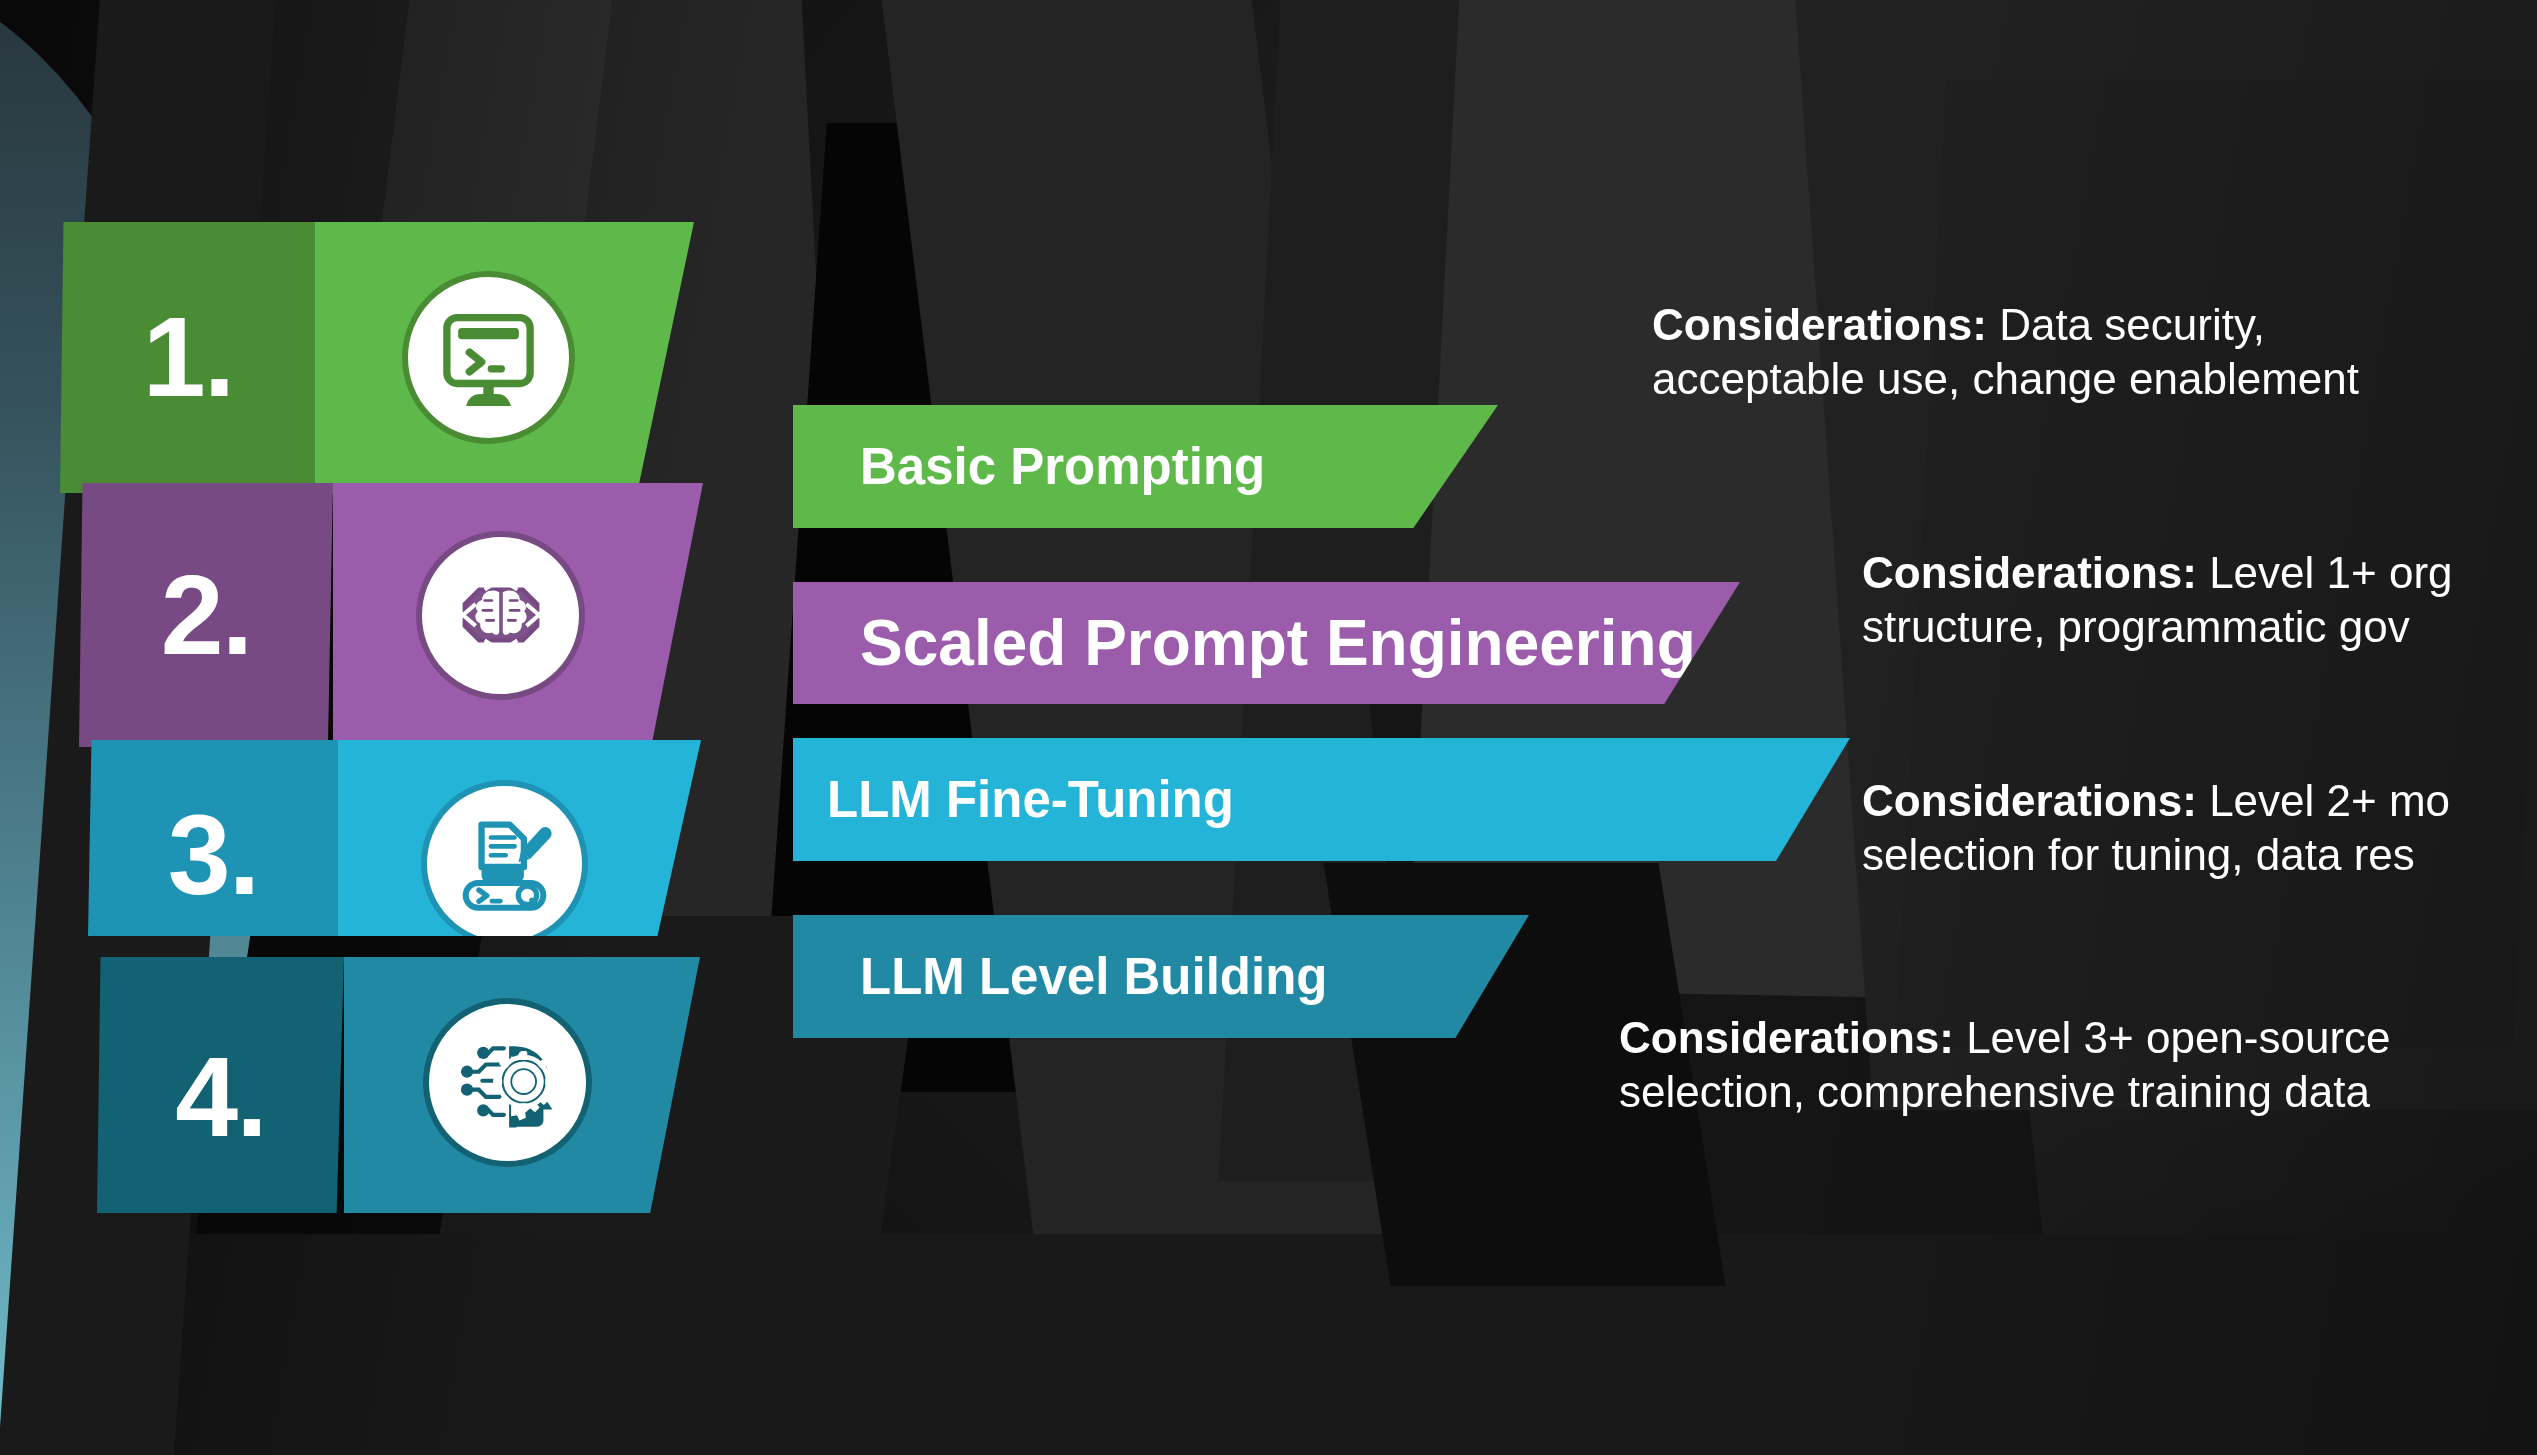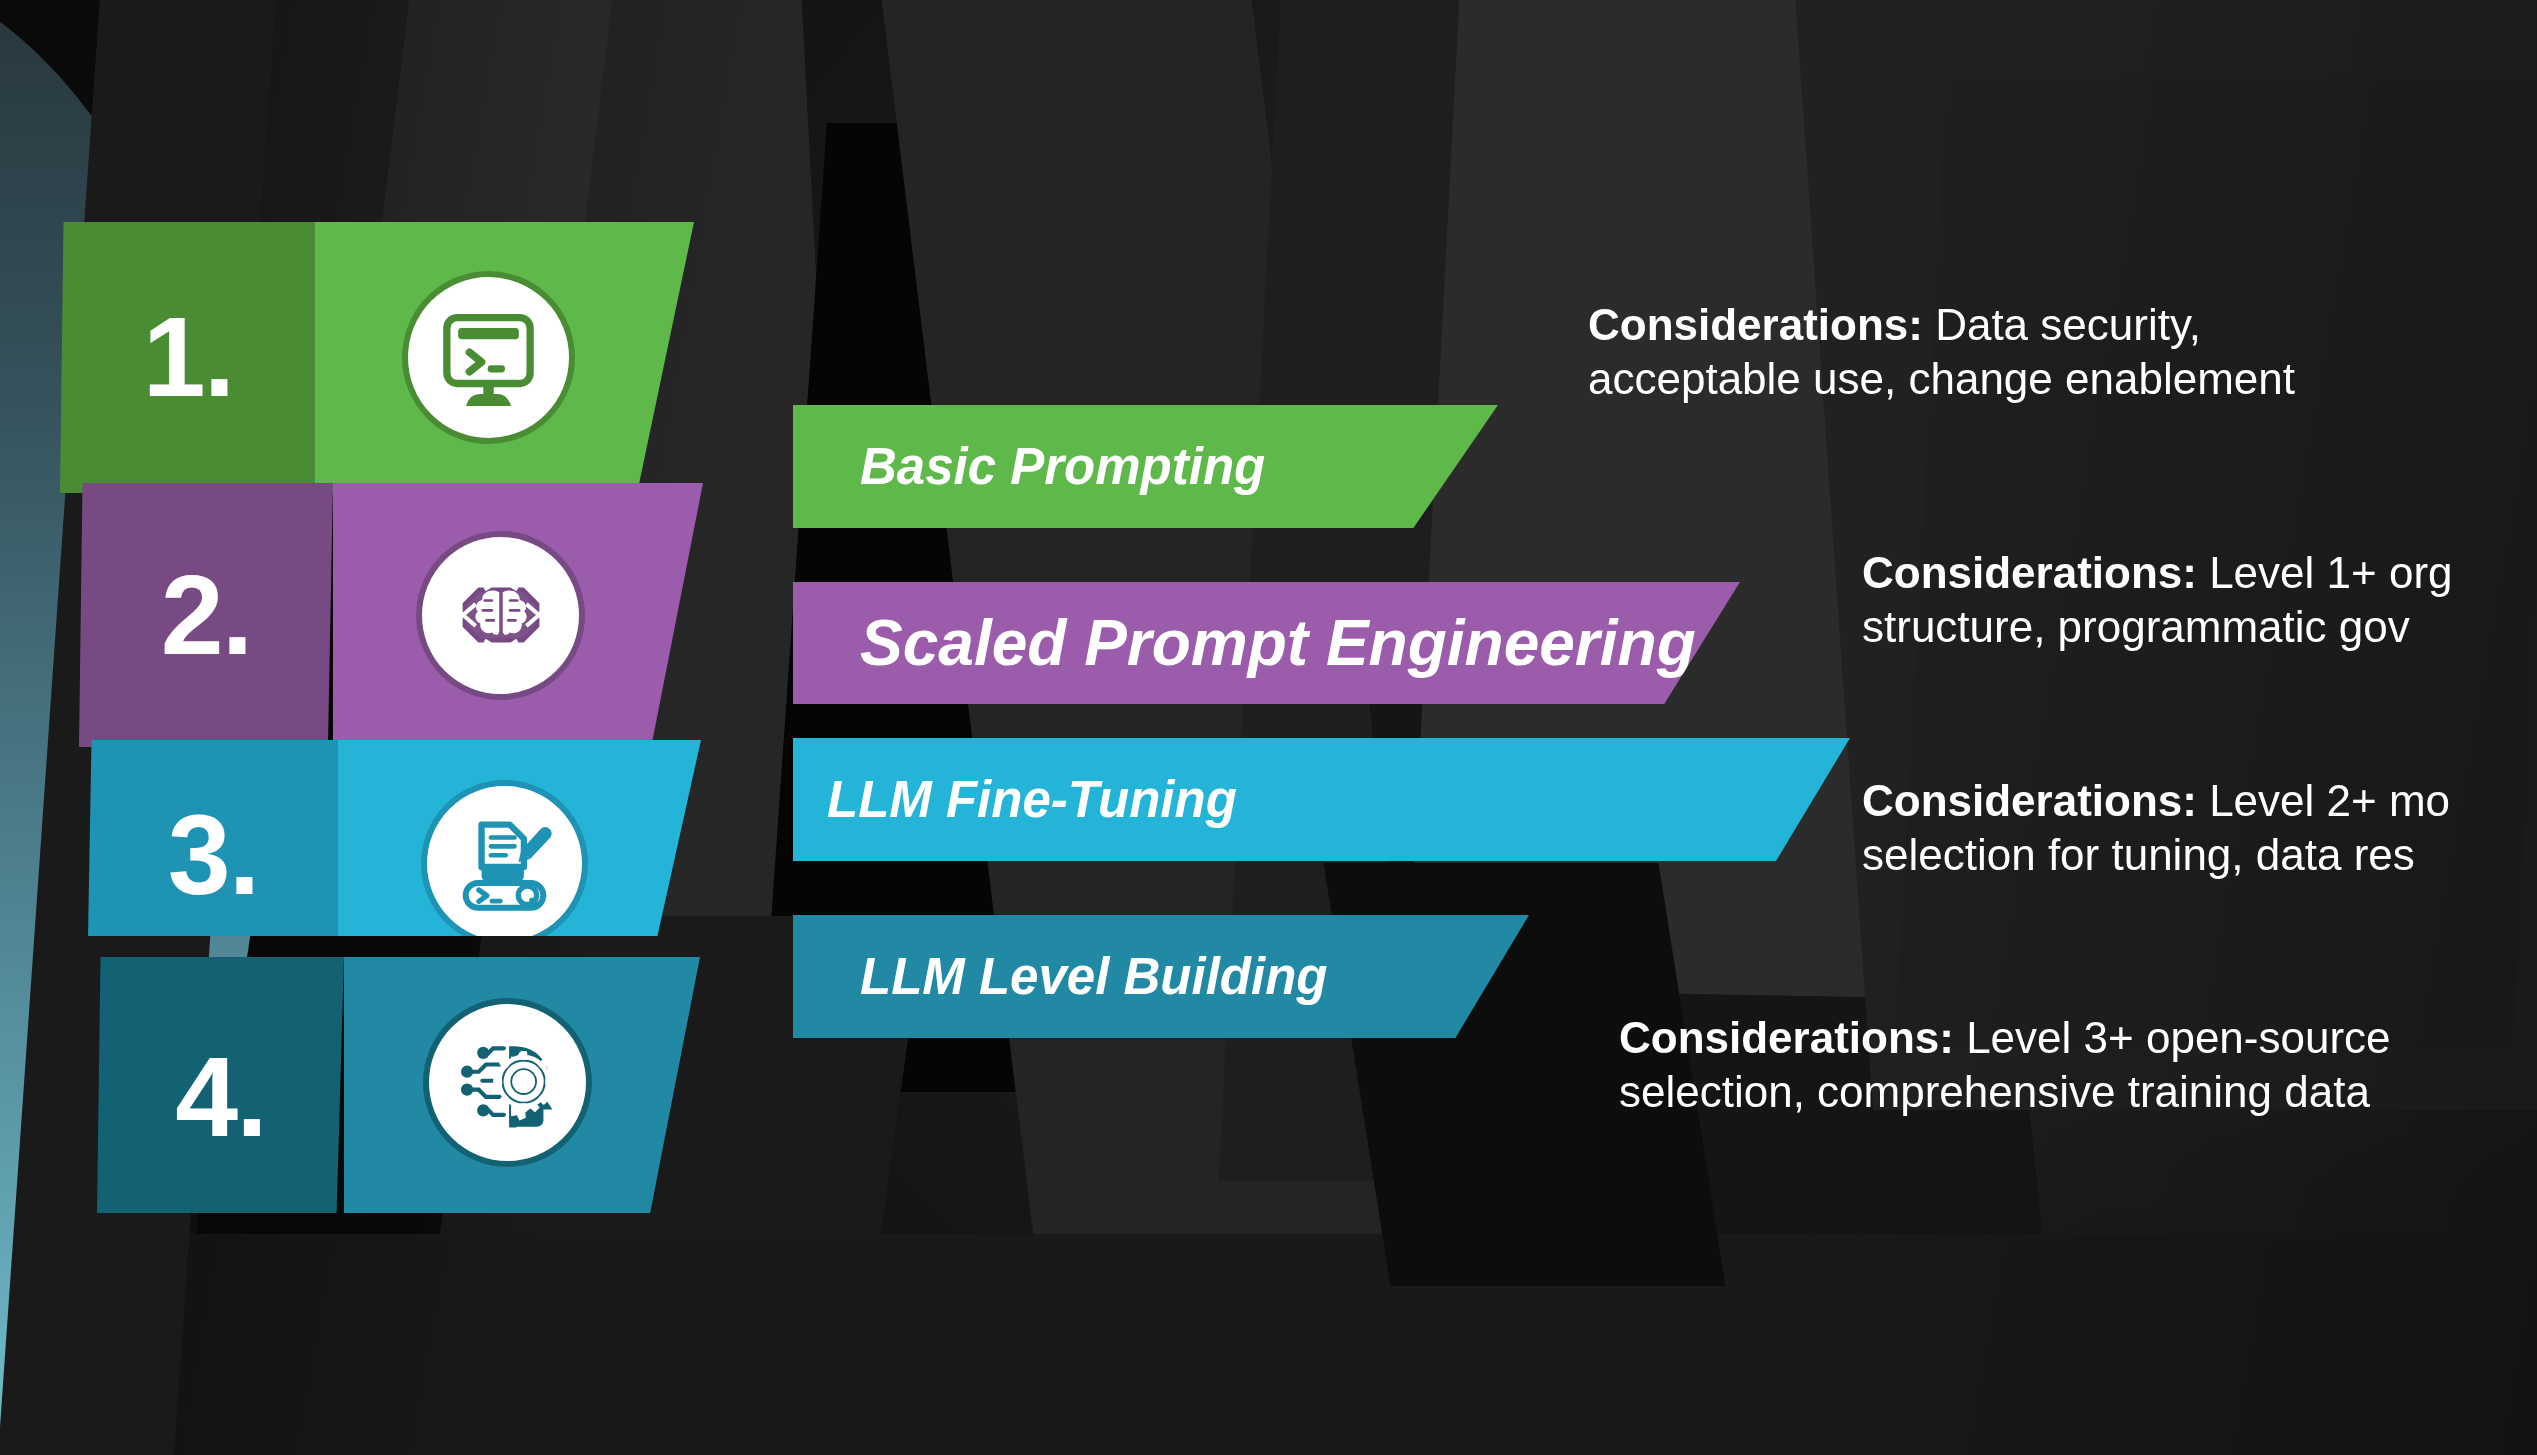--- a/index.html
+++ b/index.html
@@ -27,21 +27,21 @@
   
   .row{position:absolute;}
 
   .numblock{position:absolute;display:flex;align-items:center;justify-content:center;}
   .numblock span{color:#fff;font-weight:bold;letter-spacing:-1.8px;line-height:1;}
 
   .iconblock{position:absolute;display:flex;align-items:center;justify-content:center;}
   .icon-circle{border-radius:50%;background:#fff;display:flex;align-items:center;
     justify-content:center;box-sizing:border-box;}
 
-  .banner{position:absolute;display:flex;align-items:center;font-style:italic;}
+  .banner{position:absolute;display:flex;align-items:center;}
   .banner .blabel{color:#fff;font-weight:bold;white-space:nowrap;}
 
   
   .cons{position:absolute;color:#fff;line-height:1.23;white-space:nowrap;}
   .cons b{font-weight:bold;}
   .cons div{display:block;}
 </style>
 </head>
 <body>
 
@@ -241,21 +241,21 @@
         </g>
       </svg>
     </div>
   </div>
   <div class="banner" style="left:793px;top:915px;width:736px;height:123px;background:#2189a3;
               clip-path:polygon(0 0, 100% 0, 90% 100%, 0 100%);">
     <span class="blabel" style="font-size:51px;margin-left:67px;">LLM Level Building</span>
   </div>
 </div>
 
-<div class="cons" style="left:1588px;top:298px;font-size:44px;">
+<div class="cons" style="left:1652px;top:298px;font-size:44px;">
   <div>
     <b>Considerations:</b><span> Data security,</span>
   </div>
   <div>acceptable use, change enablement</div>
 </div>
 
 <div class="cons" style="left:1862px;top:546px;font-size:44px;">
   <div>
     <b>Considerations:</b><span> Level 1+ org</span>
   </div>

